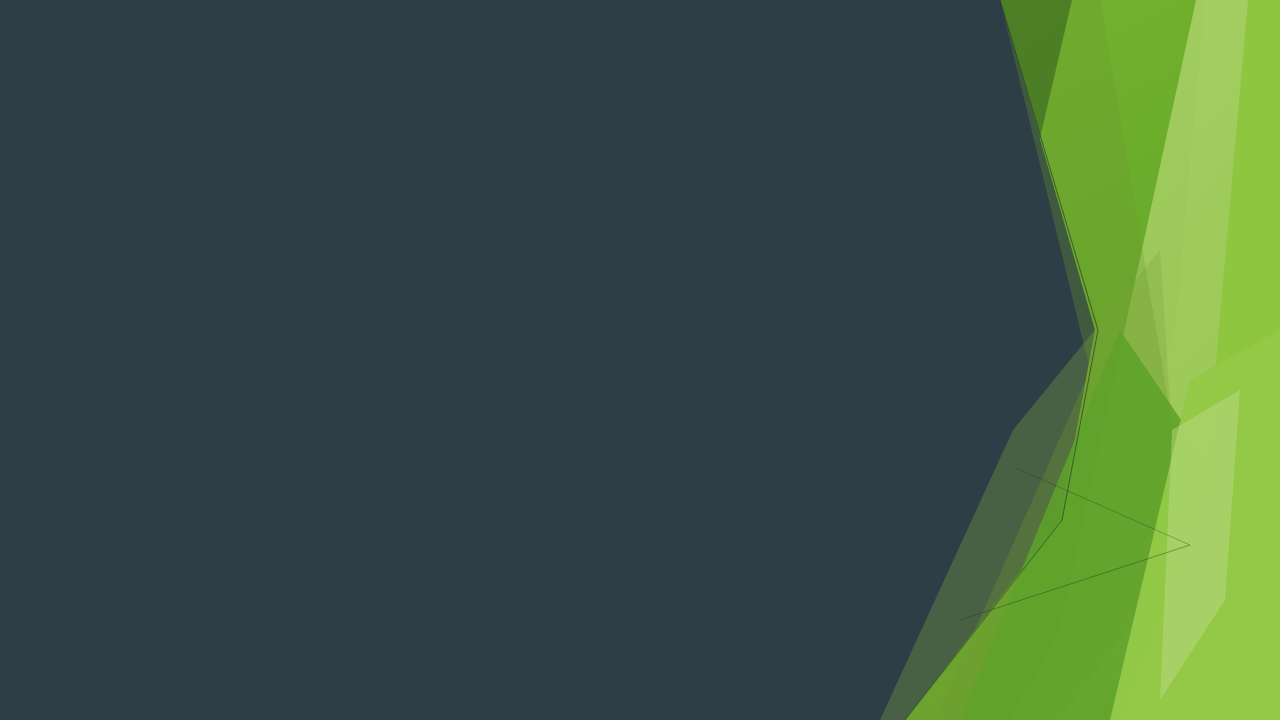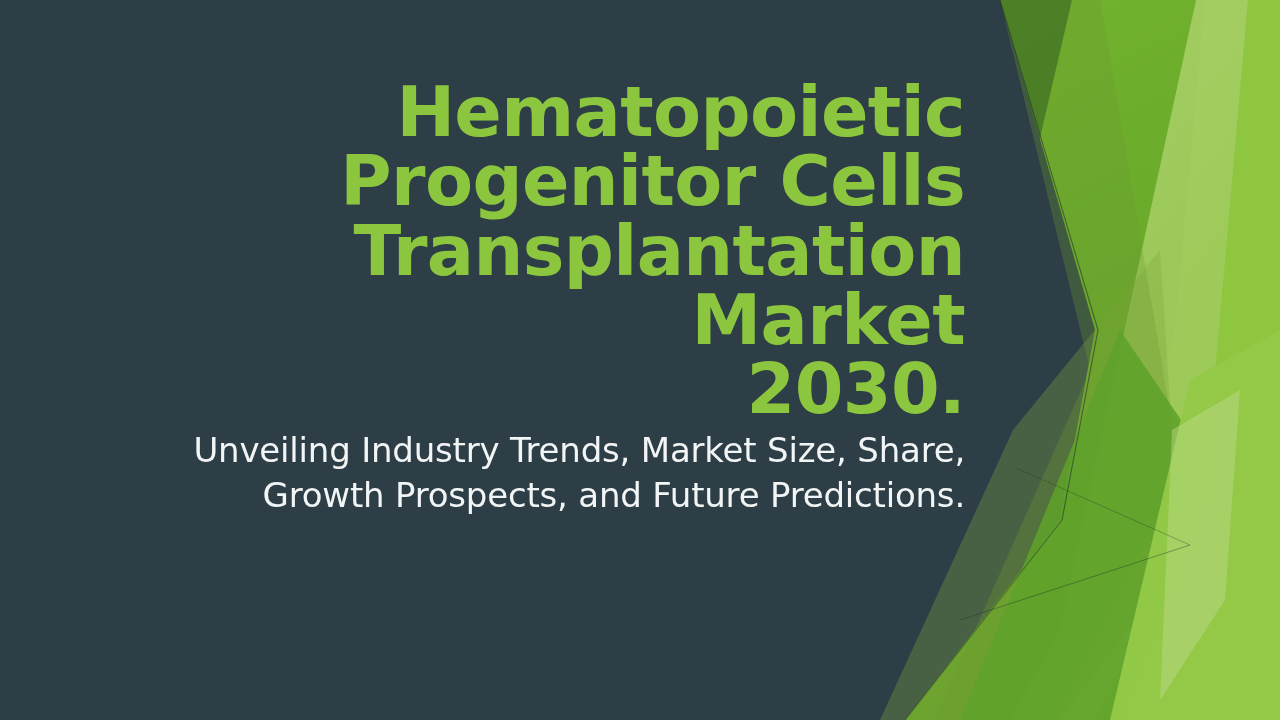--- a/index.html
+++ b/index.html
@@ -121,26 +121,16 @@
     <polygon points="1172,430 1240,390 1225,600 1160,700" fill="#C2DC8B" opacity="0.45"></polygon>
 
     <polyline points="1000,0 1098,330 1062,520" fill="none" stroke="#1E2A31" stroke-width="1.1" opacity="0.55"></polyline>
     <polyline points="1062,520 905,720" fill="none" stroke="#1E2A31" stroke-width="1.1" opacity="0.45"></polyline>
     <polyline points="960,620 1190,545" fill="none" stroke="#23312A" stroke-width="1" opacity="0.40"></polyline>
     <polyline points="1016,468 1190,545" fill="none" stroke="#23312A" stroke-width="1" opacity="0.32"></polyline>
   </svg>
 
   <div id="content">
 
-    <div id="title-block">
-      <h1 id="slide-title">Hematopoietic
-Progenitor Cells
-Transplantation Market
-2030.</h1>
-    </div>
 
-    <div id="subtitle-block">
-      <p id="slide-subtitle">Unveiling Industry Trends, Market Size, Share,
-Growth Prospects, and Future Predictions.</p>
-    </div>
 
   </div>
 </div>
 
 </body></html>

